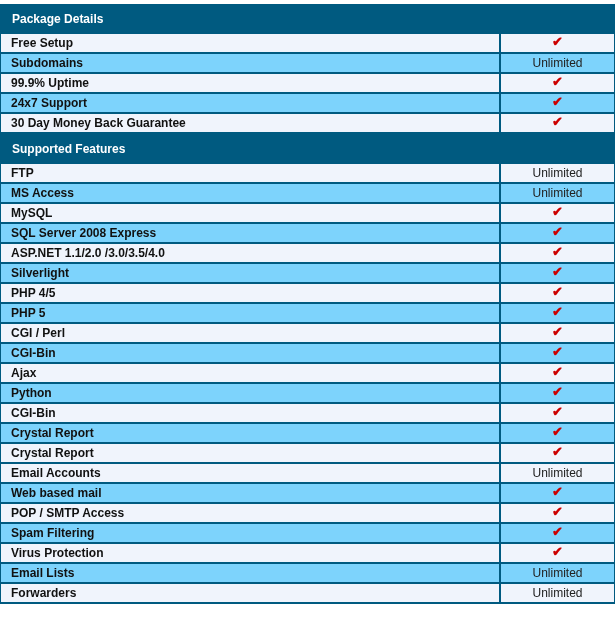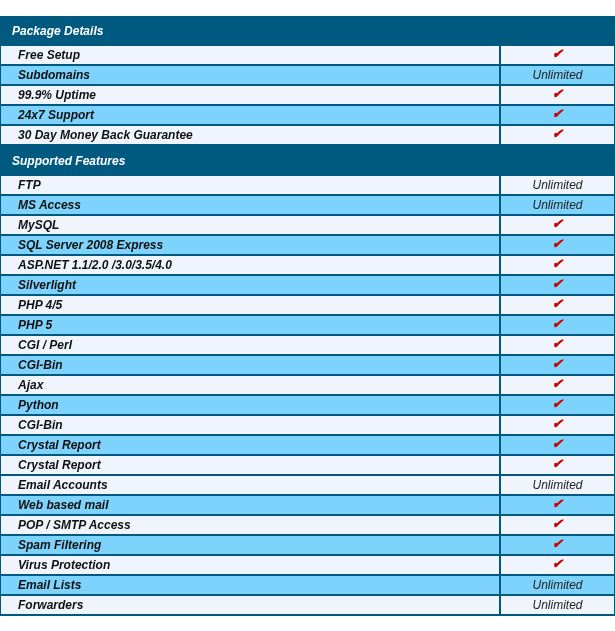--- a/index.html
+++ b/index.html
@@ -1,35 +1,34 @@
 <!DOCTYPE html>
 <html><head>
 <meta charset="utf-8">
 <style>
   html, body { margin: 0; padding: 0; background: #ffffff; }
   body { width: 615px; height: 631px; overflow: hidden; font-family: "Liberation Sans", sans-serif; }
   .table {
-    position: absolute; left: 0; top: 16px; width: 613px;
+    position: absolute; left: 0; top: 4px; width: 613px;
     border-right: 2px solid #005a80; border-left: 1px solid #005a80;
     box-sizing: content-box;
-    font-style: italic;
   }
   .section-header {
     height: 30px; background: #005a80; color: #ffffff;
     font-size: 12px; font-weight: bold; line-height: 30px;
     padding-left: 11px; box-sizing: border-box;
   }
   .row {
     display: flex; height: 20px; box-sizing: border-box;
     border-bottom: 2px solid #005a80;
   }
   .row.odd { background: #f0f4fc; }
   .row.even { background: #7dd3fc; }
   .cell-label {
-    width: 500px; box-sizing: border-box; padding-left: 17px;
+    width: 500px; box-sizing: border-box; padding-left: 10px;
     font-size: 12px; font-weight: bold; color: #111111; line-height: 18px;
     border-right: 2px solid #005a80;
   }
   .cell-value {
     flex: 1; text-align: center; font-size: 12px; color: #222222; line-height: 18px;
   }
   .check {
     color: #cc0000; font-size: 13px; font-weight: bold; display: inline-block;
     transform: translateY(-1px);
   }

